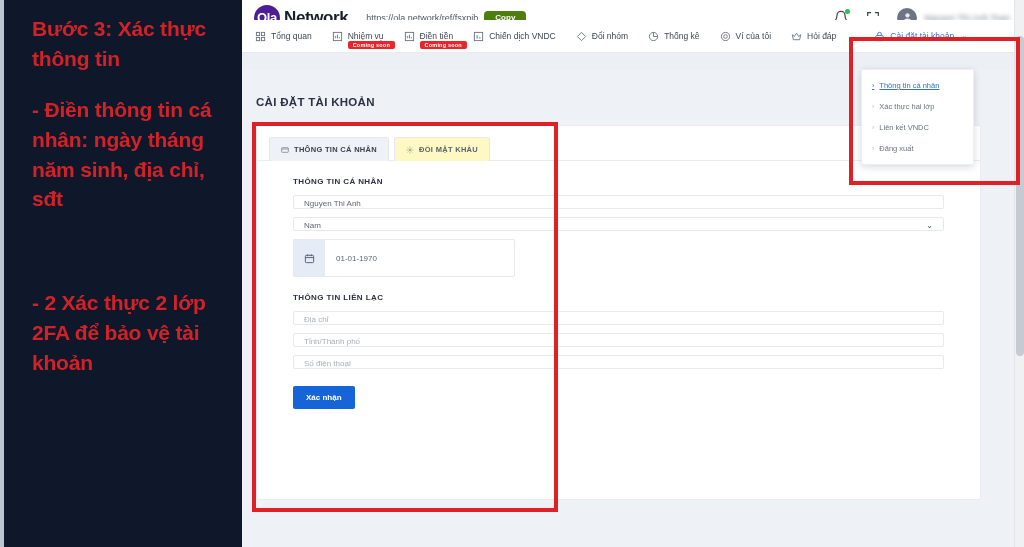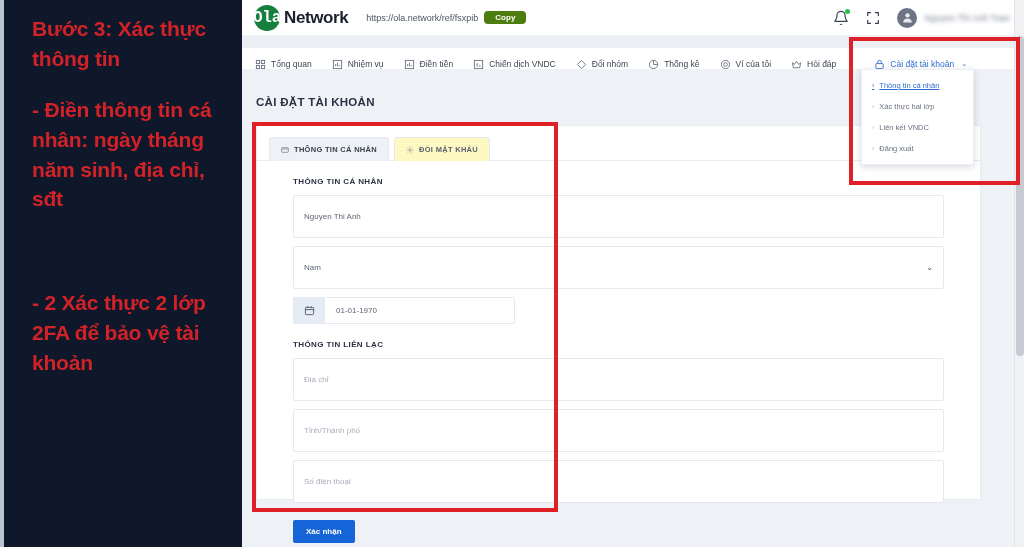--- a/index.html
+++ b/index.html
@@ -38,24 +38,24 @@
   
   .topbar {
     position: absolute; left: 0; top: 0; width: 782px; height: 36px;
     background: #ffffff;
     display: flex; align-items: center;
     border-bottom: 1px solid #f0f2f5;
   }
   .brand { display: flex; align-items: center; margin-left: 12px; }
   .logo-circle {
     width: 26px; height: 26px; border-radius: 50%;
-    background: #15803d;
-    color: #fff; font-size: 16px; font-weight: bold;
+    background: #4c1d95;
+    color: #fff; font-size: 13px; font-weight: bold;
     display: flex; align-items: center; justify-content: center;
-    font-family: Liberation Mono, monospace;
+    font-family: Liberation Sans, sans-serif;
     letter-spacing: -0.3px;
   }
   .brand-name {
     font-size: 17px; font-weight: bold; color: #1b1f2b;
     margin-left: 4px; letter-spacing: -0.4px;
   }
   .ref-url {
     margin-left: 18px; font-size: 9px; color: #4d5562;
     display: flex; align-items: center; gap: 6px;
   }
@@ -83,21 +83,21 @@
   }
   .avatar svg { width: 13px; height: 13px; }
   .user-name {
     font-size: 9px; color: #7b828f;
     filter: blur(2.1px);
     white-space: nowrap;
   }
 
   
   .navbar {
-    position: absolute; left: 0; top: 48px; width: 782px; height: 33px;
+    position: absolute; left: 0; top: 20px; width: 782px; height: 33px;
     background: #ffffff;
     display: flex; align-items: center;
     border-bottom: 1px solid #e6e9ef;
     padding-left: 13px;
   }
   .nav-item {
     position: relative;
     display: flex; align-items: center; gap: 5px;
     font-size: 8.5px; color: #3f4653;
     margin-right: 20px; cursor: pointer; white-space: nowrap;
@@ -171,31 +171,31 @@
   .tab.active { background: #eef1f6; color: #39404e; }
   .tab .t-ico { width: 8px; height: 8px; display: block; color: #6b7382; }
   .tab .t-ico svg { width: 8px; height: 8px; display: block; }
 
   .section-head {
     font-size: 8px; font-weight: bold; color: #2b3142;
     letter-spacing: 0.4px;
     margin: 16px 0 9px 36px;
   }
   .field {
-    margin: 0 36px 8px 36px; height: 43px;
+    margin: 0 36px 8px 36px; height: 14px;
     border: 1px solid #e6e9ef; border-radius: 2px;
-    display: flex; align-items: center;
+    display: flex; align-items: flex-end;
     padding: 0 10px;
     font-size: 8px; color: #5d6472;
     background: #fff;
   }
   .field.placeholder { color: #a9aeb8; }
   .field.select { justify-content: space-between; }
   .field .sel-chev { font-size: 8px; color: #4b5160; }
-  .date-row { margin: 0 20px 8px 36px; display: flex; align-items: stretch; height: 27px; width: 222px; }
+  .date-row { margin: 0 20px 8px 36px; display: flex; align-items: stretch; height: 38px; width: 222px; }
   .date-ico {
     width: 31px; background: #e6ecf6; border: 1px solid #e6e9ef;
     border-right: none; border-radius: 2px 0 0 2px;
     display: flex; align-items: center; justify-content: center;
     color: #4d5a6e;
   }
   .date-ico svg { width: 11px; height: 11px; display: block; }
   .date-val {
     flex: 1; border: 1px solid #e6e9ef; border-radius: 0 2px 2px 0;
     display: flex; align-items: center; padding-left: 11px;

